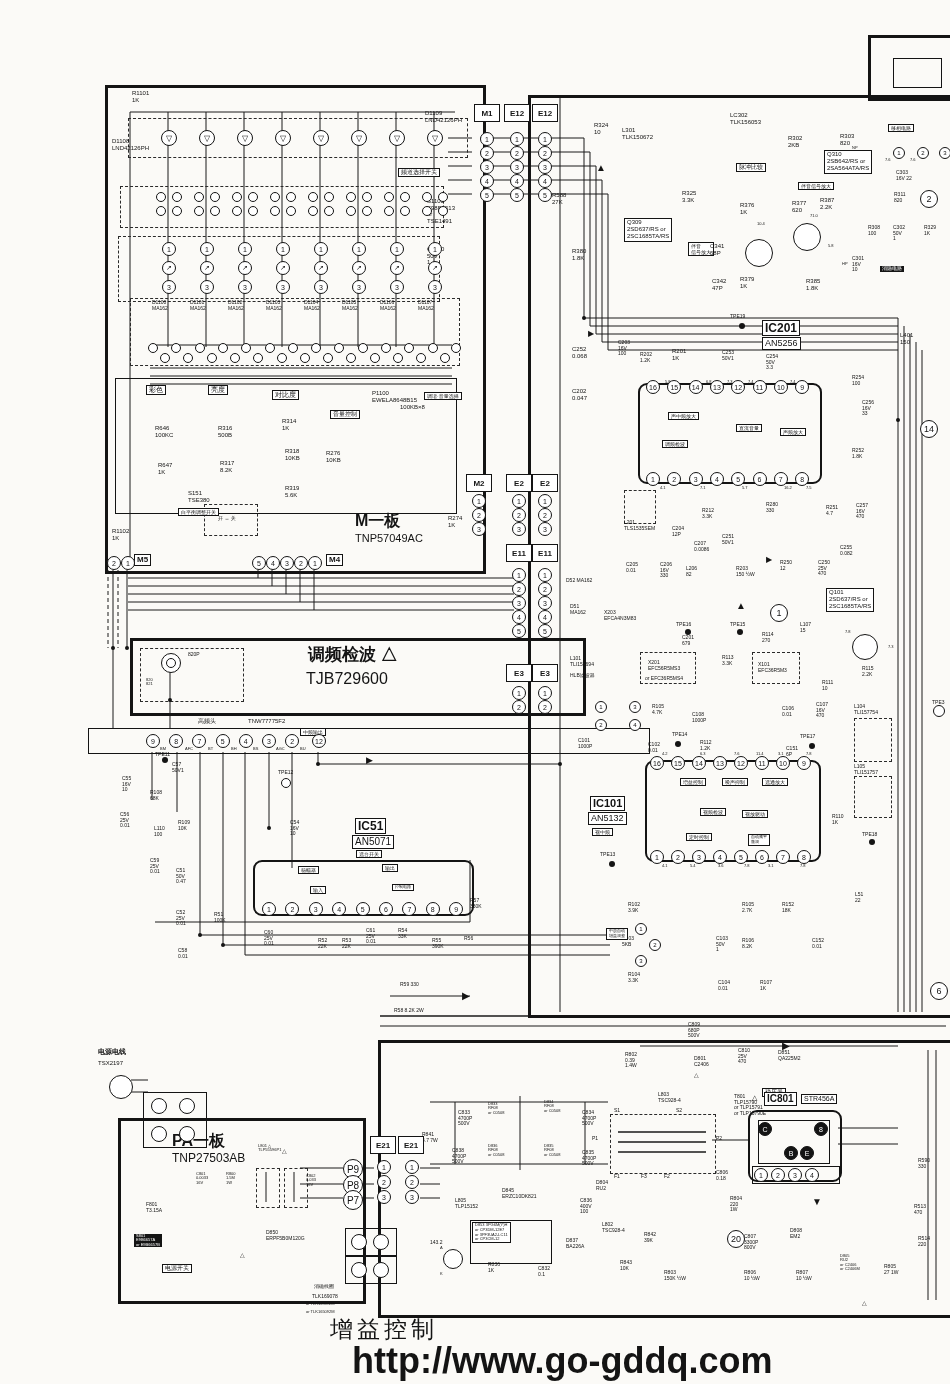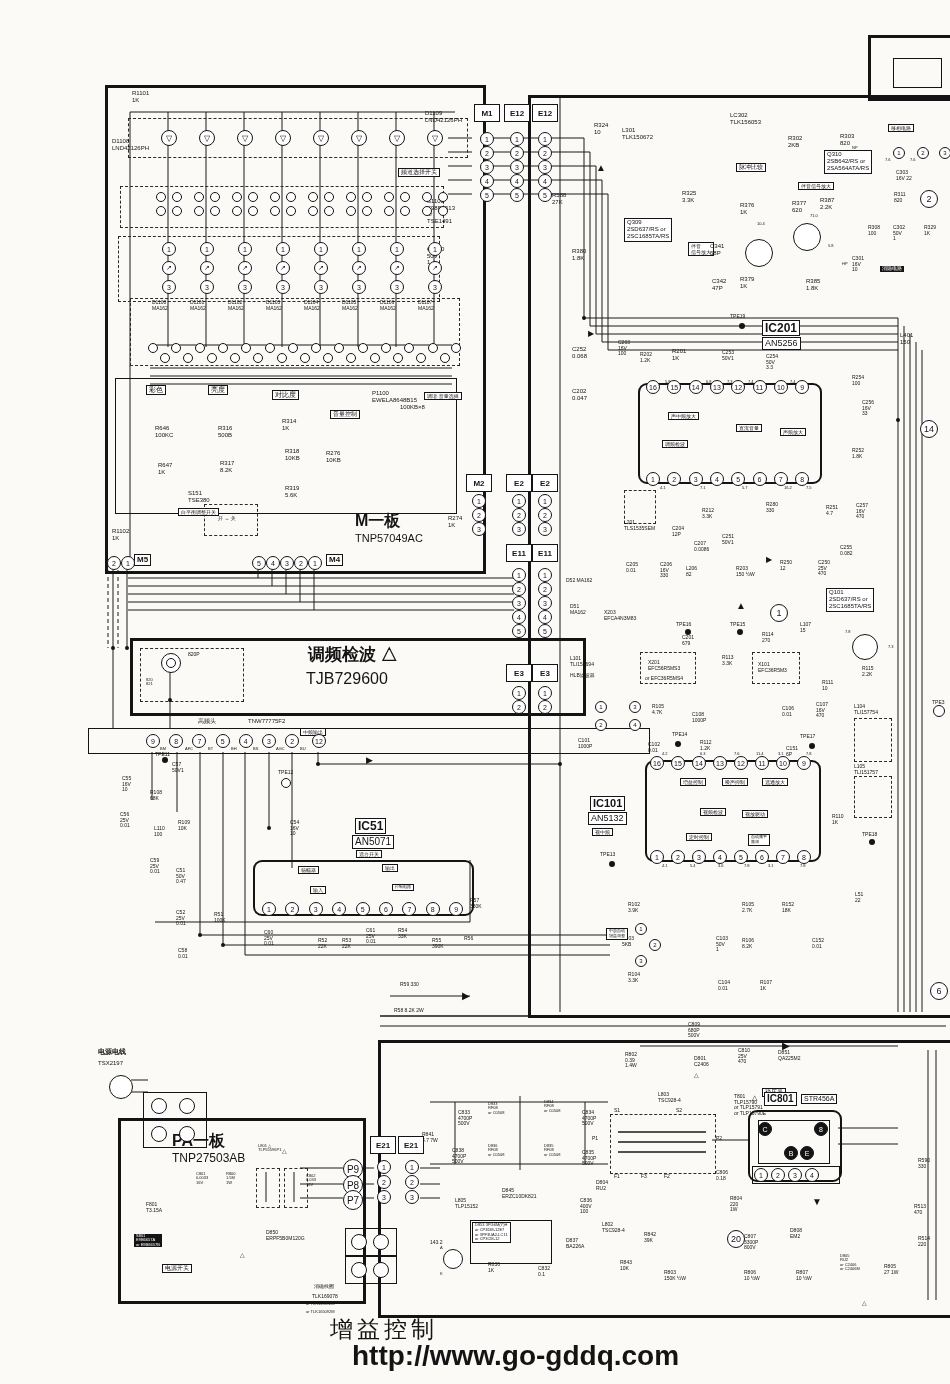--- a/index.html
+++ b/index.html
@@ -18,21 +18,21 @@
   .pinc{position:absolute;border:1px solid #141414;border-radius:50%;background:#fff;
         display:flex;align-items:center;justify-content:center;z-index:4;}
   .pinc.f{background:#141414;color:#fff;}
   .cbox{position:absolute;border:1.5px solid #141414;background:#fff;font-weight:bold;
         display:flex;align-items:center;justify-content:center;z-index:4;}
   .dot{position:absolute;background:#141414;border-radius:50%;z-index:3;}
   .title{position:absolute;left:148px;top:6px;font-family:"DejaVu Serif","Liberation Serif",serif;
          font-weight:bold;font-size:56px;letter-spacing:1px;z-index:5;}
   .site{position:absolute;left:330px;top:1314px;font-family:"DejaVu Serif","Liberation Serif",serif;
         font-size:23px;letter-spacing:4px;z-index:5;}
-  .url{position:absolute;left:352px;top:1340px;font-weight:bold;font-size:28px;z-index:5;}
+  .url{position:absolute;left:352px;top:1340px;font-weight:bold;font-size:36px;z-index:5;}
 </style>
 </head>
 <body>
 
 <div id="stage">
   <svg id="wires" width="950" height="1384">
       <line x1="130" y1="112" x2="455" y2="112" stroke="#1a1a1a" stroke-width="1"></line>
       <line x1="168" y1="112" x2="168" y2="347" stroke="#1a1a1a" stroke-width="1"></line>
       <line x1="206" y1="112" x2="206" y2="347" stroke="#1a1a1a" stroke-width="1"></line>
       <line x1="244" y1="112" x2="244" y2="347" stroke="#1a1a1a" stroke-width="1"></line>

